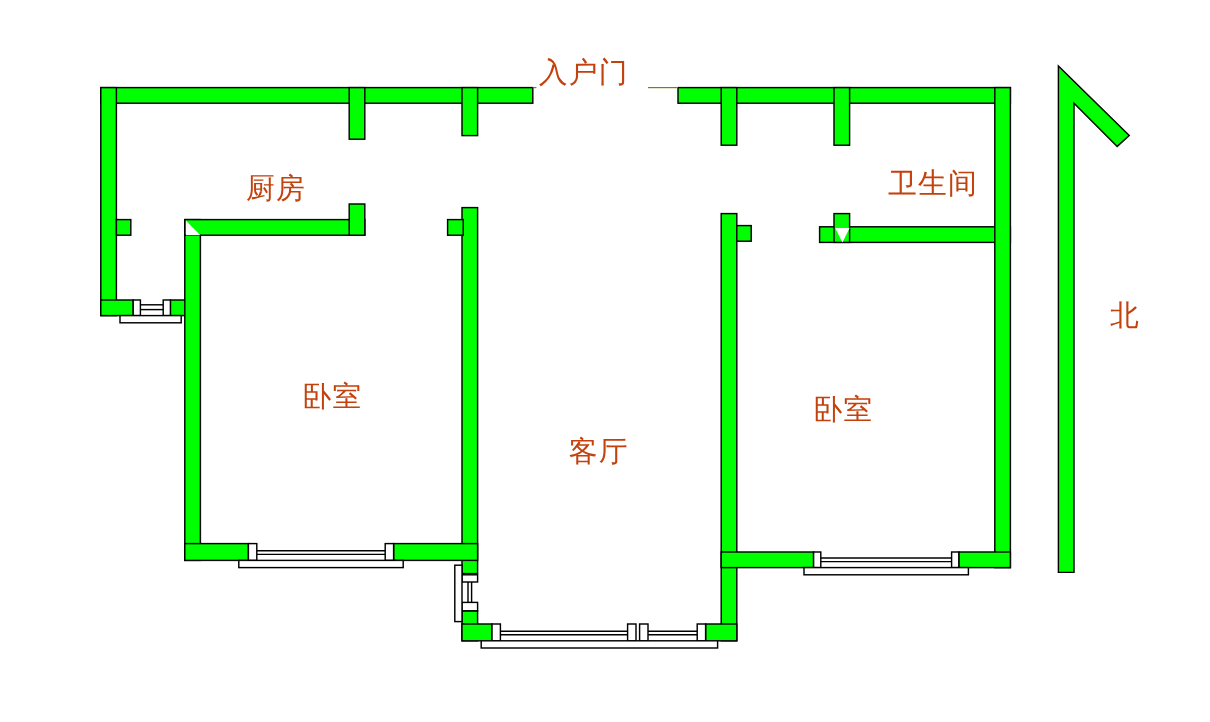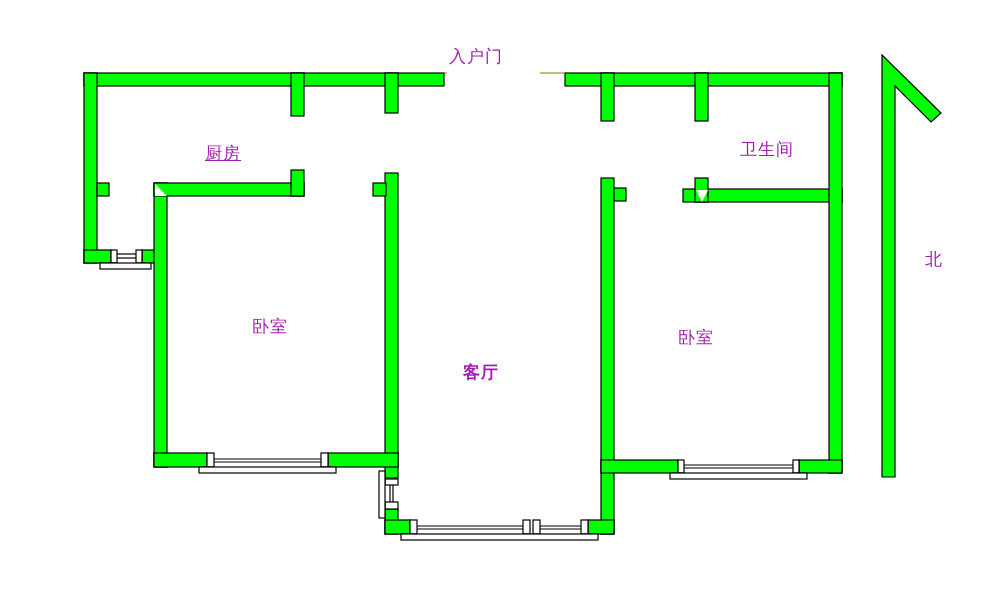--- a/index.html
+++ b/index.html
@@ -4,22 +4,22 @@
   <style>
     html, body { margin: 0; padding: 0; background: #ffffff; }
     body { width: 1008px; height: 602px; position: relative; overflow: hidden; }
     #plan { position: absolute; left: 0; top: 0; width: 1008px; height: 602px; }
     .wall { fill: #00ff00; stroke: #000000; stroke-width: 1.2; }
     .win { fill: #ffffff; stroke: #000000; stroke-width: 1.2; }
     .winline { stroke: #000000; stroke-width: 1.2; fill: none; }
     .label {
       position: absolute;
       font-family: "DejaVu Sans", sans-serif;
-      color: #a21caf;
-      font-size: 17px;
+      color: #c2410c;
+      font-size: 24px;
       line-height: 1;
       white-space: nowrap;
       letter-spacing: 1px;
     }
   </style>
 </head>
 <body>
 
 <svg id="plan" viewBox="0 0 1008 602" xmlns="http://www.w3.org/2000/svg">
 
@@ -107,18 +107,18 @@
     <rect class="win" x="670" y="473" width="137" height="6"></rect>
   </g>
 
   <line x1="444" y1="73" x2="447" y2="73" stroke="#808000" stroke-width="1"></line>
   <line x1="540" y1="73" x2="565" y2="73" stroke="#808000" stroke-width="1"></line>
 
   <polygon points="882,55 941,113 931,122 895,86 895,477 882,477" fill="#00ff00" stroke="#000000" stroke-width="1.2"></polygon>
 </svg>
 
 <div class="label" style="left:449px; top:48px;">入户门</div>
-<div class="label" style="left:205px; top:145px;text-decoration:underline;">厨房</div>
+<div class="label" style="left:205px; top:145px;">厨房</div>
 <div class="label" style="left:740px; top:141px;">卫生间</div>
 <div class="label" style="left:252px; top:318px;">卧室</div>
-<div class="label" style="left:463px; top:364px;font-weight:bold;">客厅</div>
+<div class="label" style="left:474px; top:364px;">客厅</div>
 <div class="label" style="left:678px; top:329px;">卧室</div>
 <div class="label" style="left:925px; top:251px;">北</div>
 
 </body></html>

